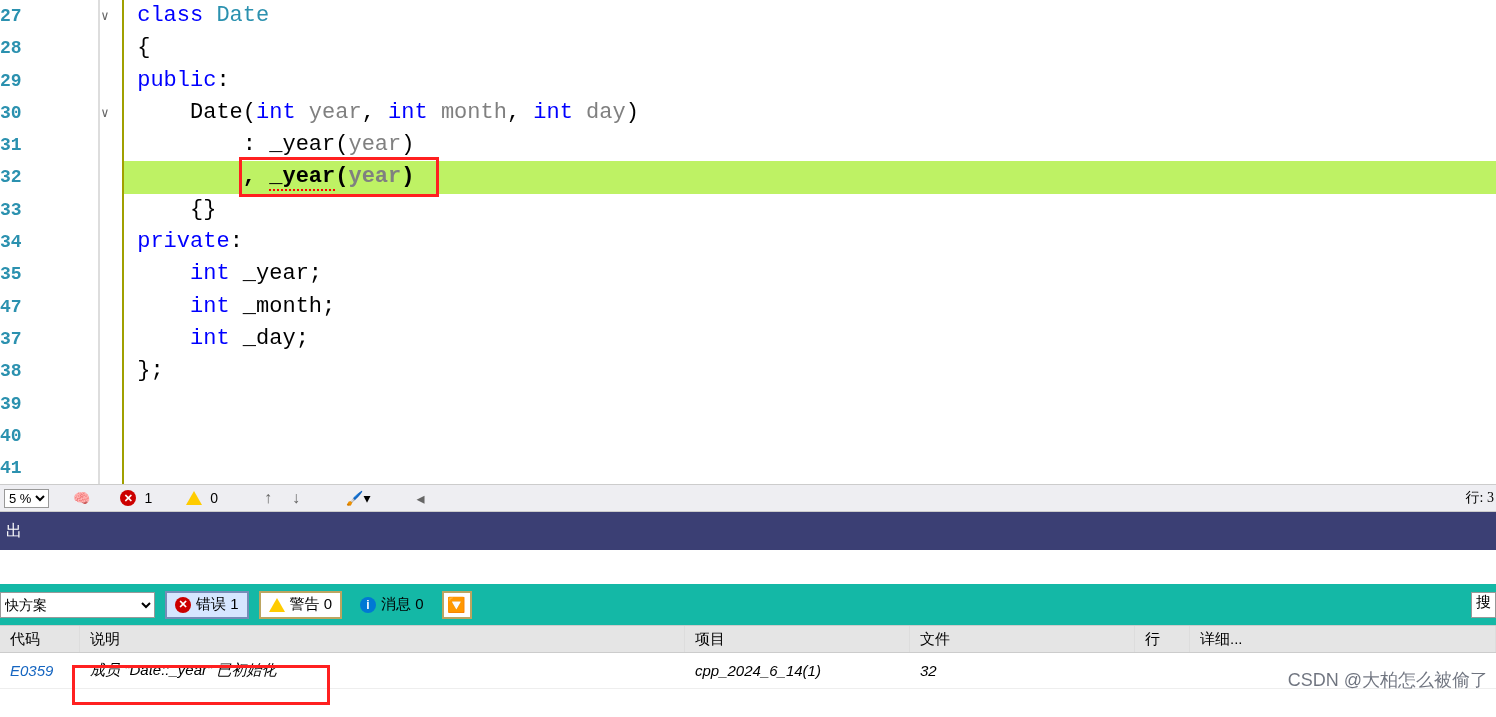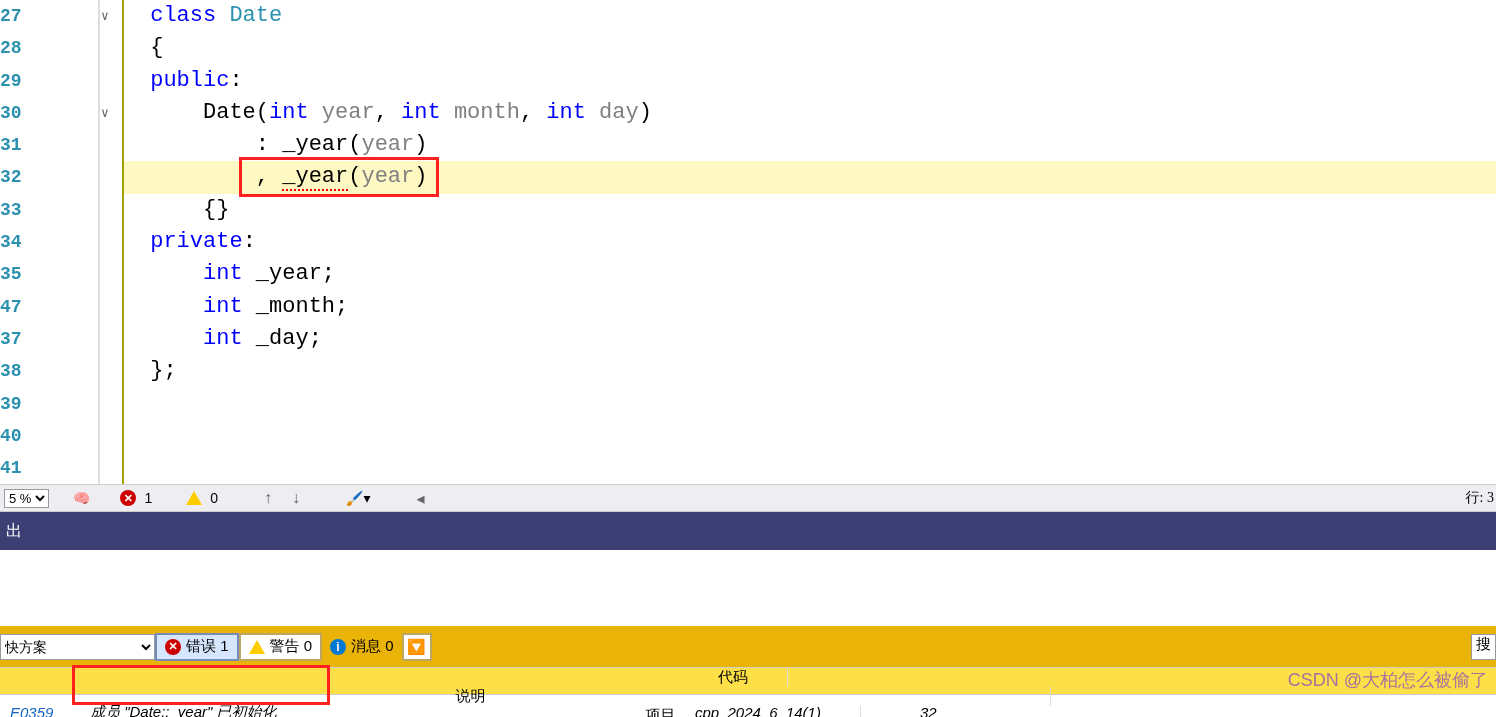--- a/index.html
+++ b/index.html
@@ -6,63 +6,63 @@
 body { font-family: Consolas, 'Courier New', monospace; font-size: 22px; background: #fff; width: 1496px; height: 717px; overflow: hidden; position: relative; }
 
 .editor-area { display: flex; height: 484px; background: #fff; }
 .gutter { width: 100px; background: #fff; padding-right: 20px; border-right: 2px solid #ddd; }
 .gutter-line { height: 32.3px; line-height: 32.3px; text-align: left; color: #2b91af; font-size: 18px; padding-right: 4px; font-weight: bold; }
 
 .fold-col { width: 24px; background: #fff; position: relative; border-right: 2px solid #a0a000; }
 .fold-btn { position: absolute; left: 1px; font-size: 13px; color: #666; }
 
 .code-area { flex: 1; background: #fff; position: relative; }
-.code-line { height: 32.3px; line-height: 32.3px; white-space: pre; padding-left: 13px; font-size: 22px; position: relative; }
-.code-line.highlight { background: #fef9c3; }
+.code-line { height: 32.3px; line-height: 32.3px; white-space: pre; padding-left: 0; font-size: 22px; position: relative; }
+.code-line.highlight { background: #bef264; font-weight: bold; }
 
 .kw { color: #0000ff; }
 .type { color: #0000ff; }
 .cls { color: #2b91af; }
 .param { color: #808080; margin-top: 24px; }
 .txt { color: #000; }
 .squiggle { border-bottom: 2px dotted #ff0000; }
 
 .red-box1 { position: absolute; border: 3px solid #ff2020; left: 239px; top: 157px; width: 200px; height: 40px; z-index: 10; }
 
 .toolbar1 { height: 28px; border-top: 1px solid #ccc; border-bottom: 1px solid #ccc; display: flex; align-items: center; background: #eeeef2; font-size: 14px; font-family: 'Segoe UI', sans-serif; gap: 8px; padding: 0 4px; }
 .zoom-sel { font-size: 13px; border: 1px solid #999; background: #fff; }
 .err-ico { display:inline-flex; align-items:center; justify-content:center; width: 16px; height: 16px; border-radius: 50%; background: #cc0000; color: #fff; font-size: 11px; font-weight: bold; }
 .warn-ico { display:inline-flex; align-items:center; justify-content:center; width: 0; height: 0; border-left: 8px solid transparent; border-right: 8px solid transparent; border-bottom: 14px solid #ffcc00; }
 .arrow { color: #666; font-size: 16px; cursor: pointer; padding: 0 6px; }
 
 .tab-header { height: 38px; background: #3b3f74; color: #fff; display: flex; align-items: center; padding-left: 6px; font-size: 16px; font-family: 'Microsoft YaHei', sans-serif; }
 
-.filter-bar { height: 42px; background: #eab308; display: flex; align-items: center; padding: 0 0px; font-family: 'Microsoft YaHei', sans-serif; font-size: 15px; border-bottom: 1px solid #ccc; margin-top: 42px; }
+.filter-bar { height: 42px; background: #14b8a6; display: flex; align-items: center; gap: 10px; padding: 0 0px; font-family: 'Microsoft YaHei', sans-serif; font-size: 15px; border-bottom: 1px solid #ccc; }
 .filter-sel { border: 1px solid #999; background: #fff; font-size: 14px; height: 26px; }
 .filter-btn { border: 2px solid #bca560; background: #fff; padding: 2px 8px; display: flex; align-items: center; gap: 5px; font-size: 15px; height: 28px; }
 .filter-btn.err-on { border-color: #768cb8; background: #d6e6ff; }
 .info-ico { display:inline-flex; width:16px; height:16px; border-radius:50%; background:#0078d4; color:#fff; align-items:center; justify-content:center; font-size:12px; font-weight:bold; }
 .search-box { border: 1px solid #999; background: #fff; height: 26px; padding: 0 4px; flex:0 0 20px; }
 
 .error-table { font-family: 'Microsoft YaHei', sans-serif; font-size: 15px; }
-.et-header { display: flex; background: #fde047; border-bottom: 1px solid #ccc; height: 27px; align-items: center; flex-direction: column; }
+.et-header { display: flex; background: #e5e5e5; border-bottom: 1px solid #ccc; height: 27px; align-items: center; }
 .et-cell { padding: 0 10px; border-right: 1px solid #ddd; height: 100%; display: flex; align-items: center; }
 .et-row { display: flex; height: 36px; align-items: center; border-bottom: 1px solid #eee; }
 .et-row .et-cell { border-right: none; font-style: italic; }
 .col-code { width: 80px; }
 .col-desc { width: 605px; }
 .col-proj { width: 225px; }
 .col-file { width: 225px; }
 .col-line { width: 55px; }
 .col-det { flex: 1; }
 .code-link { color: #1565c0; }
 
 .red-box2 { position: absolute; border: 3px solid #ff2020; left: 72px; top: 665px; width: 258px; height: 40px; z-index: 10; }
 
-.watermark { position: absolute; right: 8px; bottom: 25px; color: #6d28d9; font-size: 18px; font-family: 'Microsoft YaHei', sans-serif; z-index: 50; opacity: 0.6; }
+.watermark { position: absolute; right: 8px; bottom: 25px; color: #0f172a; font-size: 18px; font-family: 'Microsoft YaHei', sans-serif; z-index: 50; opacity: 0.6; }
 .line-label { position:absolute; right: 2px; font-size: 14px; font-family: 'Segoe UI'; }
 </style>
 </head>
 <body>
 
 <div class="editor-area">
   <div class="gutter">
     <div class="gutter-line">27</div>
     <div class="gutter-line">28</div>
     <div class="gutter-line">29</div>

